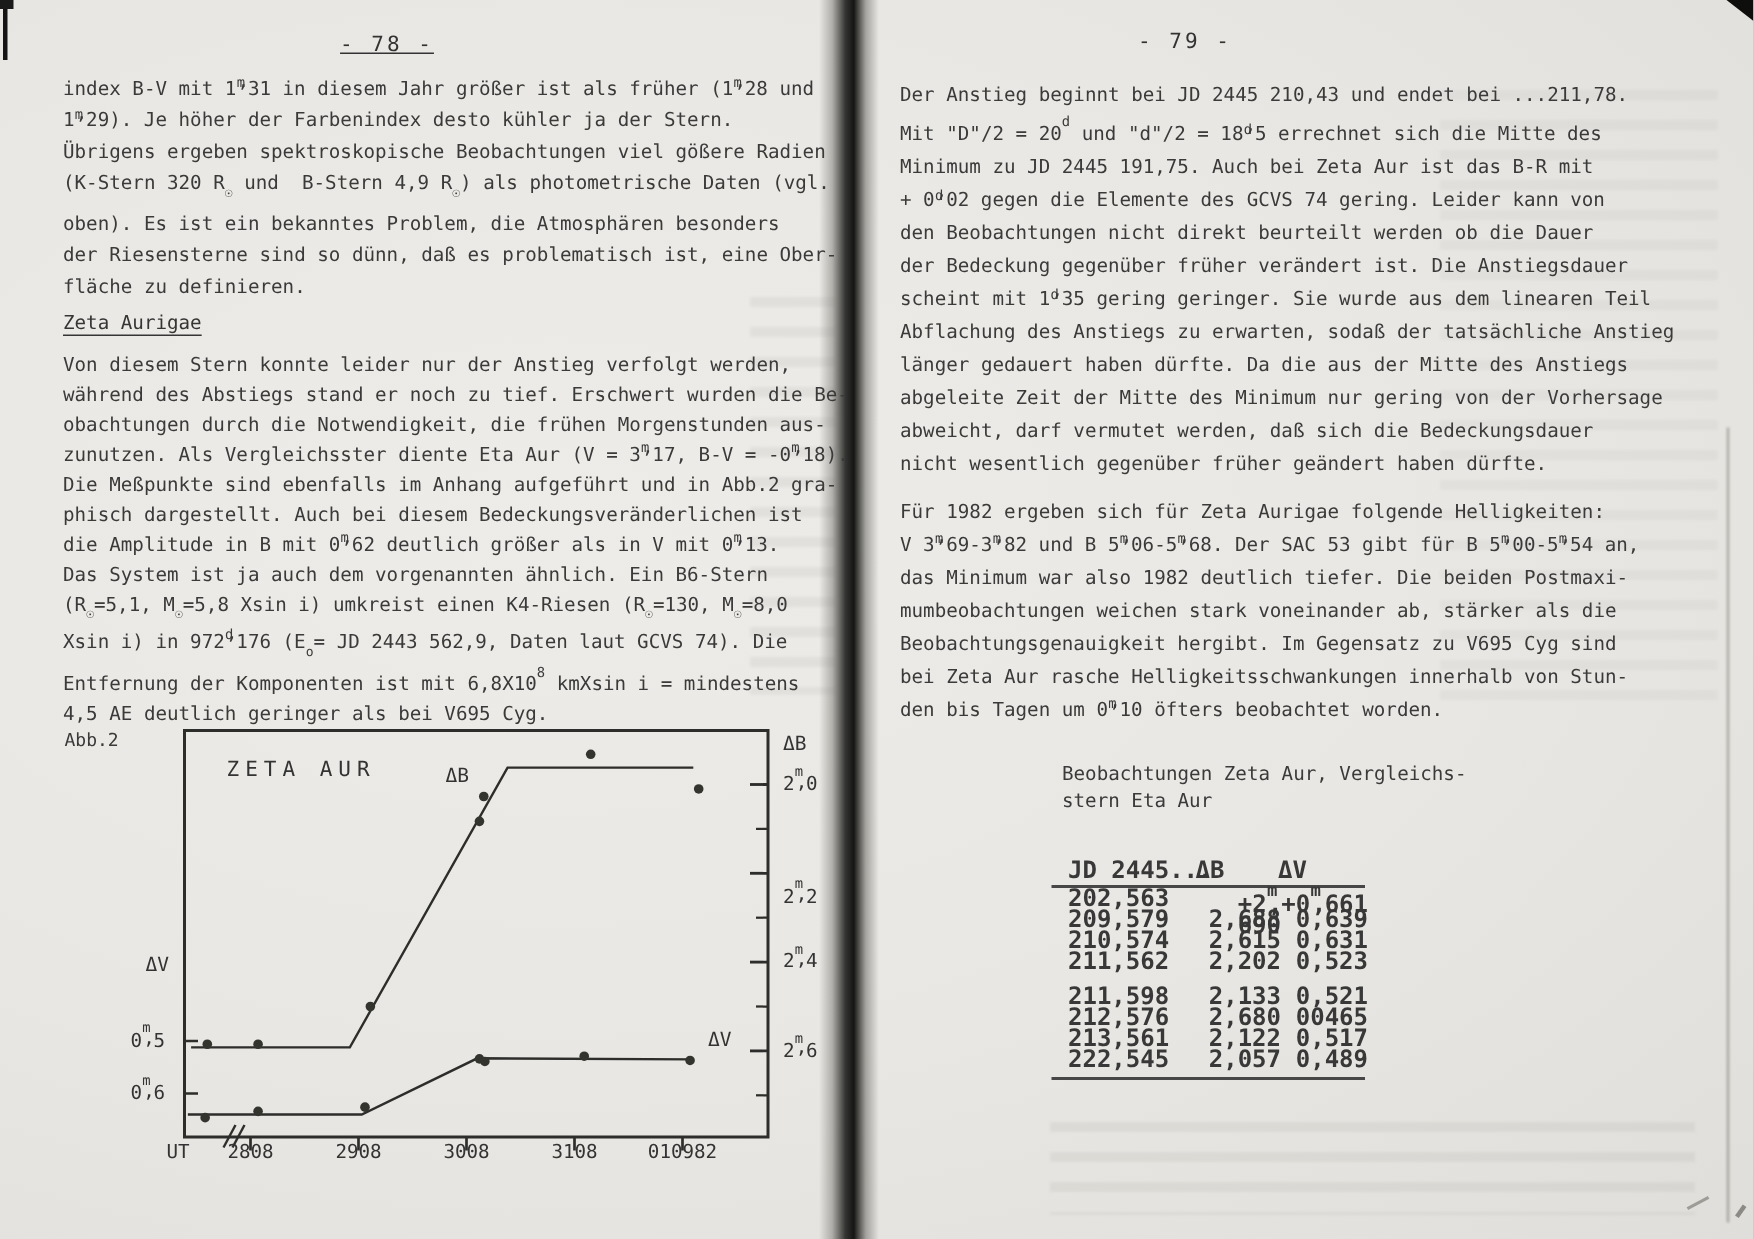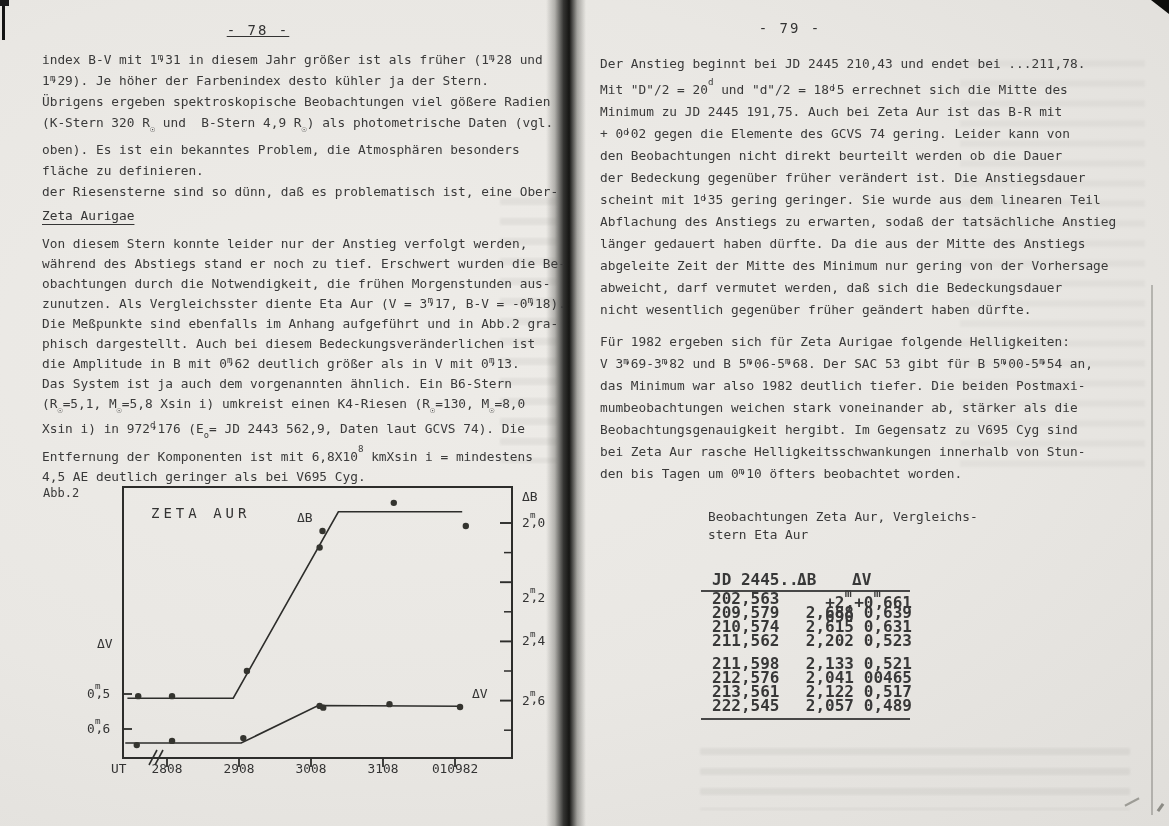--- a/index.html
+++ b/index.html
@@ -72,22 +72,22 @@
   <div class="showthrough" style="left:700px;top:748px;width:430px;height:62px;"></div>
 
   <div class="page-number" style="left:258px;top:22px;text-decoration:underline;">- 78 -</div>
 
   <div class="textblock lh21" style="left:42px;top:49px;">
       <div class="tline">index B-V mit 1<span class="st"><span class="st-s">m</span><span class="st-c">,</span></span>31 in diesem Jahr größer ist als früher (1<span class="st"><span class="st-s">m</span><span class="st-c">,</span></span>28 und</div>
       <div class="tline">1<span class="st"><span class="st-s">m</span><span class="st-c">,</span></span>29). Je höher der Farbenindex desto kühler ja der Stern.</div>
       <div class="tline">Übrigens ergeben spektroskopische Beobachtungen viel gößere Radien</div>
       <div class="tline">(K-Stern 320 R<sub class="sb">☉</sub> und  B-Stern 4,9 R<sub class="sb">☉</sub>) als photometrische Daten (vgl.</div>
       <div class="tline">oben). Es ist ein bekanntes Problem, die Atmosphären besonders</div>
+      <div class="tline">der Riesensterne sind so dünn, daß es problematisch ist, eine Ober-</div>
       <div class="tline">fläche zu definieren.</div>
-      <div class="tline">der Riesensterne sind so dünn, daß es problematisch ist, eine Ober-</div>
     </div>
 
   <div class="section-heading" style="left:42px;top:208px;">Zeta Aurigae</div>
 
   <div class="textblock lh20" style="left:42px;top:234px;">
       <div class="tline">Von diesem Stern konnte leider nur der Anstieg verfolgt werden,</div>
       <div class="tline">während des Abstiegs stand er noch zu tief. Erschwert wurden die Be-</div>
       <div class="tline">obachtungen durch die Notwendigkeit, die frühen Morgenstunden aus-</div>
       <div class="tline">zunutzen. Als Vergleichsster diente Eta Aur (V = 3<span class="st"><span class="st-s">m</span><span class="st-c">,</span></span>17, B-V = -0<span class="st"><span class="st-s">m</span><span class="st-c">,</span></span>18).</div>
       <div class="tline">Die Meßpunkte sind ebenfalls im Anhang aufgeführt und in Abb.2 gra-</div>
@@ -221,21 +221,21 @@
           <span class="c3">0,523</span>
         </div>
         <div class="group-gap"></div>
         <div class="trow">
           <span class="c1">211,598</span>
           <span class="c2">2,133</span>
           <span class="c3">0,521</span>
         </div>
         <div class="trow">
           <span class="c1">212,576</span>
-          <span class="c2">2,041</span>
+          <span class="c2">2,680</span>
           <span class="c3">00465</span>
         </div>
         <div class="trow">
           <span class="c1">213,561</span>
           <span class="c2">2,122</span>
           <span class="c3">0,517</span>
         </div>
         <div class="trow">
           <span class="c1">222,545</span>
           <span class="c2">2,057</span>

